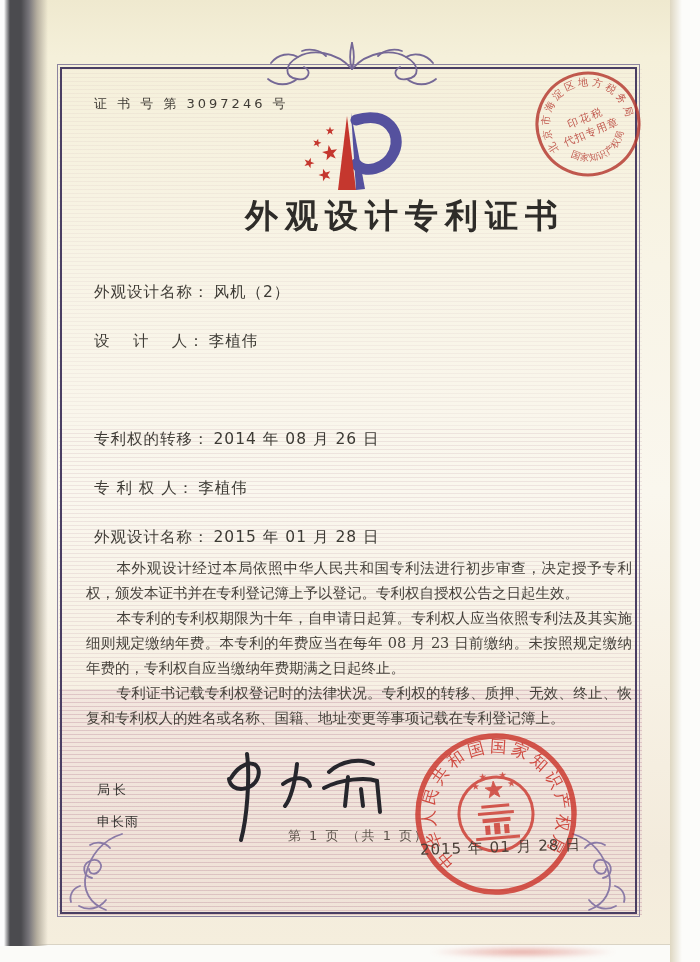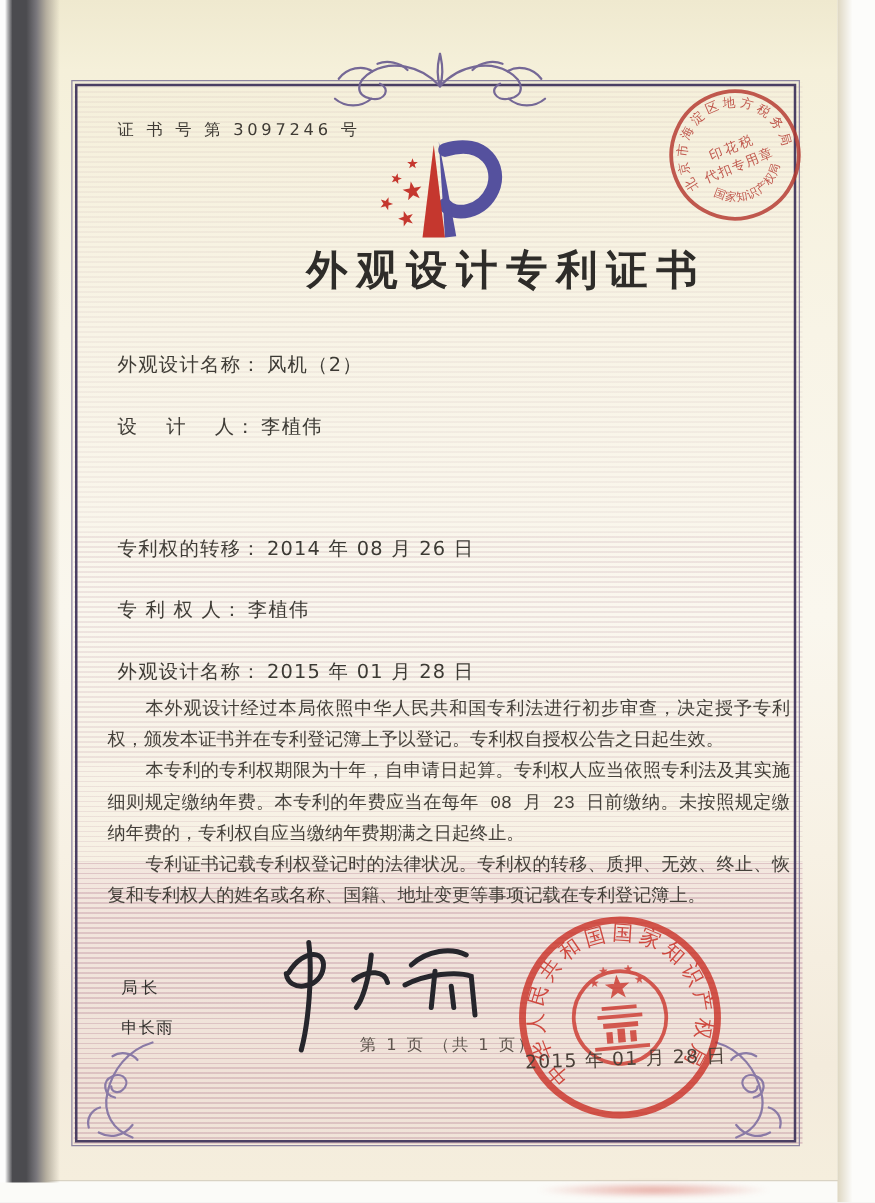--- a/index.html
+++ b/index.html
@@ -21,21 +21,21 @@
   .orn{position:absolute;color:#756896;}
   .orn svg{display:block;}
   
   .certno{position:absolute;left:88px;top:95px;font-size:13px;letter-spacing:3px;color:#3f3b35;}
   .title{position:absolute;left:51px;top:194px;width:696px;text-align:center;
          font-family:"DejaVu Serif",serif;font-weight:bold;font-size:33px;letter-spacing:7px;color:#2e2c29;}
   .field{position:absolute;left:88px;font-size:15.5px;color:#403d37;letter-spacing:1px;white-space:nowrap;}
   .field .fv{margin-left:4px;color:#3c3a34;}
   .paras{position:absolute;left:80px;top:556px;width:546px;font-family:"DejaVu Serif",serif;
          font-size:14.5px;line-height:25px;color:#45413b;text-align:justify;}
-  .paras p{margin:0;text-indent:2.1em;font-family:Liberation Mono, monospace;}
+  .paras p{margin:0;text-indent:2.1em;}
   .director{position:absolute;left:91px;top:781px;font-size:13px;color:#33312e;letter-spacing:3px;}
   .director .nm{display:block;margin-top:14px;letter-spacing:1px;}
   .sig{position:absolute;left:195px;top:746px;width:185px;height:100px;}
   .footer{position:absolute;left:51px;top:827px;width:581px;text-align:center;
           font-size:13px;letter-spacing:2px;color:#5e544d;padding-left:11px;}
   
   .taxstamp{position:absolute;left:526px;top:68px;width:112px;height:112px;
             transform:rotate(-22deg);opacity:.82;}
   .bigseal{position:absolute;left:398px;top:722px;width:184px;height:184px;
            transform:rotate(-5deg);opacity:.88;}

